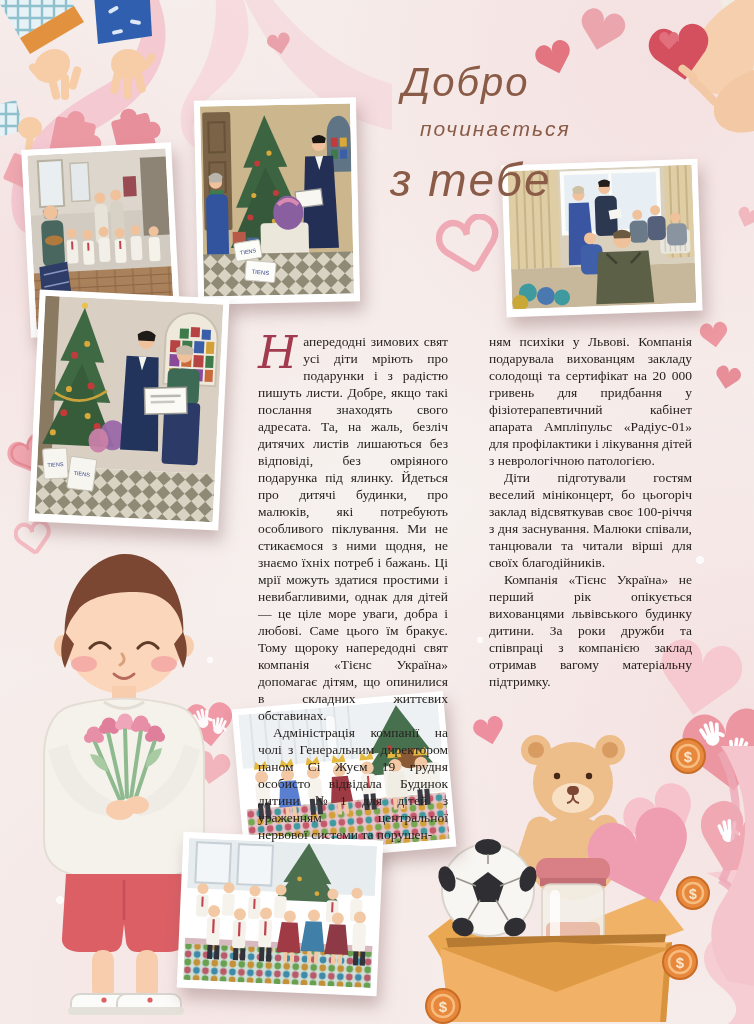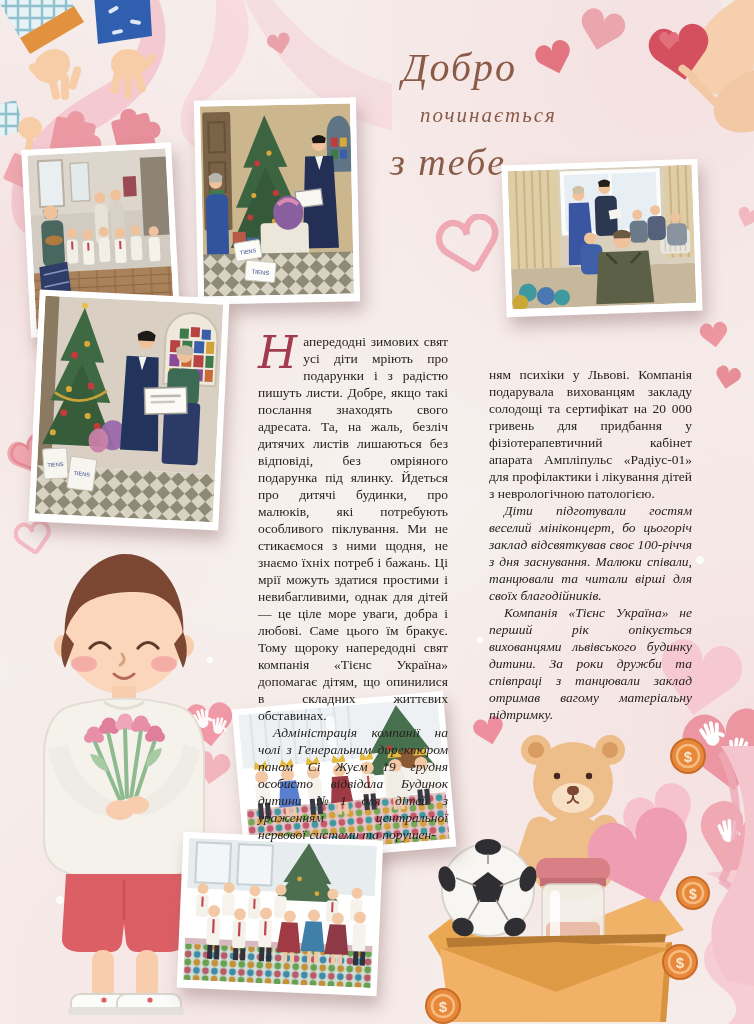--- a/index.html
+++ b/index.html
@@ -14,32 +14,32 @@
       radial-gradient(circle 3px at 210px 660px, rgba(255,255,255,.8) 97%, transparent),
       radial-gradient(circle 4px at 700px 560px, rgba(255,255,255,.8) 97%, transparent),
       radial-gradient(circle 3px at 360px 940px, rgba(255,255,255,.8) 97%, transparent),
       radial-gradient(circle 4px at 60px  900px, rgba(255,255,255,.8) 97%, transparent),
       radial-gradient(circle at 88% 6%,  rgba(243,205,209,.45), transparent 42%),
       radial-gradient(circle at 0% 26%,  rgba(243,205,209,.40), transparent 38%),
       radial-gradient(circle at 100% 72%, rgba(243,205,209,.50), transparent 36%),
       radial-gradient(circle at 25% 97%, rgba(243,205,209,.30), transparent 45%);
   }
   
-  .title{position:absolute;left:388px;top:44px;z-index:30;color:#8a5b47;
-         font-family:Liberation Serif, serif;font-style:italic;letter-spacing:2px;}
+  .title{position:absolute;left:388px;top:60px;z-index:30;color:#8a5b47;
+         font-family:Liberation Sans, sans-serif;font-style:italic;letter-spacing:2px;}
   .title .t1{font-size:40px;margin-left:14px;}
   .title .t2{font-size:21px;margin-left:32px;margin-top:12px;}
-  .title .t3{font-size:38px;margin-left:2px;margin-top:12px;}
+  .title .t3{font-size:46px;margin-left:2px;margin-top:12px;}
   
   .col{position:absolute;z-index:30;font-size:13.5px;line-height:17px;color:#26221f;
        text-align:justify;hyphens:auto;-webkit-hyphens:auto;}
   .col1{left:258px;top:333px;width:190px;}
-  .col2{left:489px;top:333px;width:203px;margin-top:33px;}
+  .col2{left:489px;top:333px;width:203px;}
   .col p{margin:0;}
-  .col p.indent{text-indent:15px;font-style:italic;}
+  .col p.indent{text-indent:15px;}
   .dropcap{float:left;font-family:"DejaVu Serif",serif;font-style:italic;
            font-size:45px;line-height:33px;padding:3px 6px 0 0;color:#a23a50;}
   
   .photo{position:absolute;background:#fff;padding:6px 6px 8px;z-index:20;
          box-shadow:4px 10px 16px rgba(130,95,95,.38);}
   .photo svg{display:block;}
   
   .deco{position:absolute;z-index:6;}
   .over{z-index:8;}
 </style>
@@ -662,16 +662,16 @@
   <div class="col col1">
     <p class="p">
       <span class="dropcap">Н</span><span>апередодні зимових свят усі діти мріють про подарунки і з радістю пишуть листи. Добре, якщо такі послання знаходять свого адресата. Та, на жаль, безліч дитячих листів лишаються без відповіді, без омріяного подарунка під ялинку. Йдеться про дитячі будинки, про малюків, які потребують особливого піклування. Ми не стикаємося з ними щодня, не знаємо їхніх потреб і бажань. Ці мрії можуть здатися простими і невибагливими, однак для дітей — це ціле море уваги, добра і любові. Саме цього їм бракує. Тому щороку напередодні свят компанія «Тієнс Україна» допомагає дітям, що опинилися в складних життєвих обставинах.</span>
     </p>
     <p class="p indent">Адміністрація компанії на чолі з Генеральним директором паном Сі Жуєм 19 грудня особисто відвідала Будинок дитини №1 для дітей з ураженням центральної нервової системи та порушен-</p>
   </div>
 
   <div class="col col2">
     <p class="p">ням психіки у Львові. Компанія подарувала вихованцям закладу солодощі та сертифікат на 20 000 гривень для придбання у фізіотерапевтичний кабінет апарата Ампліпульс «Радіус-01» для профілактики і лікування дітей з неврологічною патологією.</p>
     <p class="p indent">Діти підготували гостям веселий мініконцерт, бо цьогоріч заклад відсвяткував своє 100-річчя з дня заснування. Малюки співали, танцювали та читали вірші для своїх благодійників.</p>
-    <p class="p indent">Компанія «Тієнс Україна» не перший рік опікується вихованцями львівського будинку дитини. За роки дружби та співпраці з танцювали заклад отримав вагому матеріальну підтримку.</p>
+    <p class="p indent">Компанія «Тієнс Україна» не перший рік опікується вихованцями львівського будинку дитини. За роки дружби та співпраці з компанією заклад отримав вагому матеріальну підтримку.</p>
   </div>
 
 </div>
 
 </body></html>

